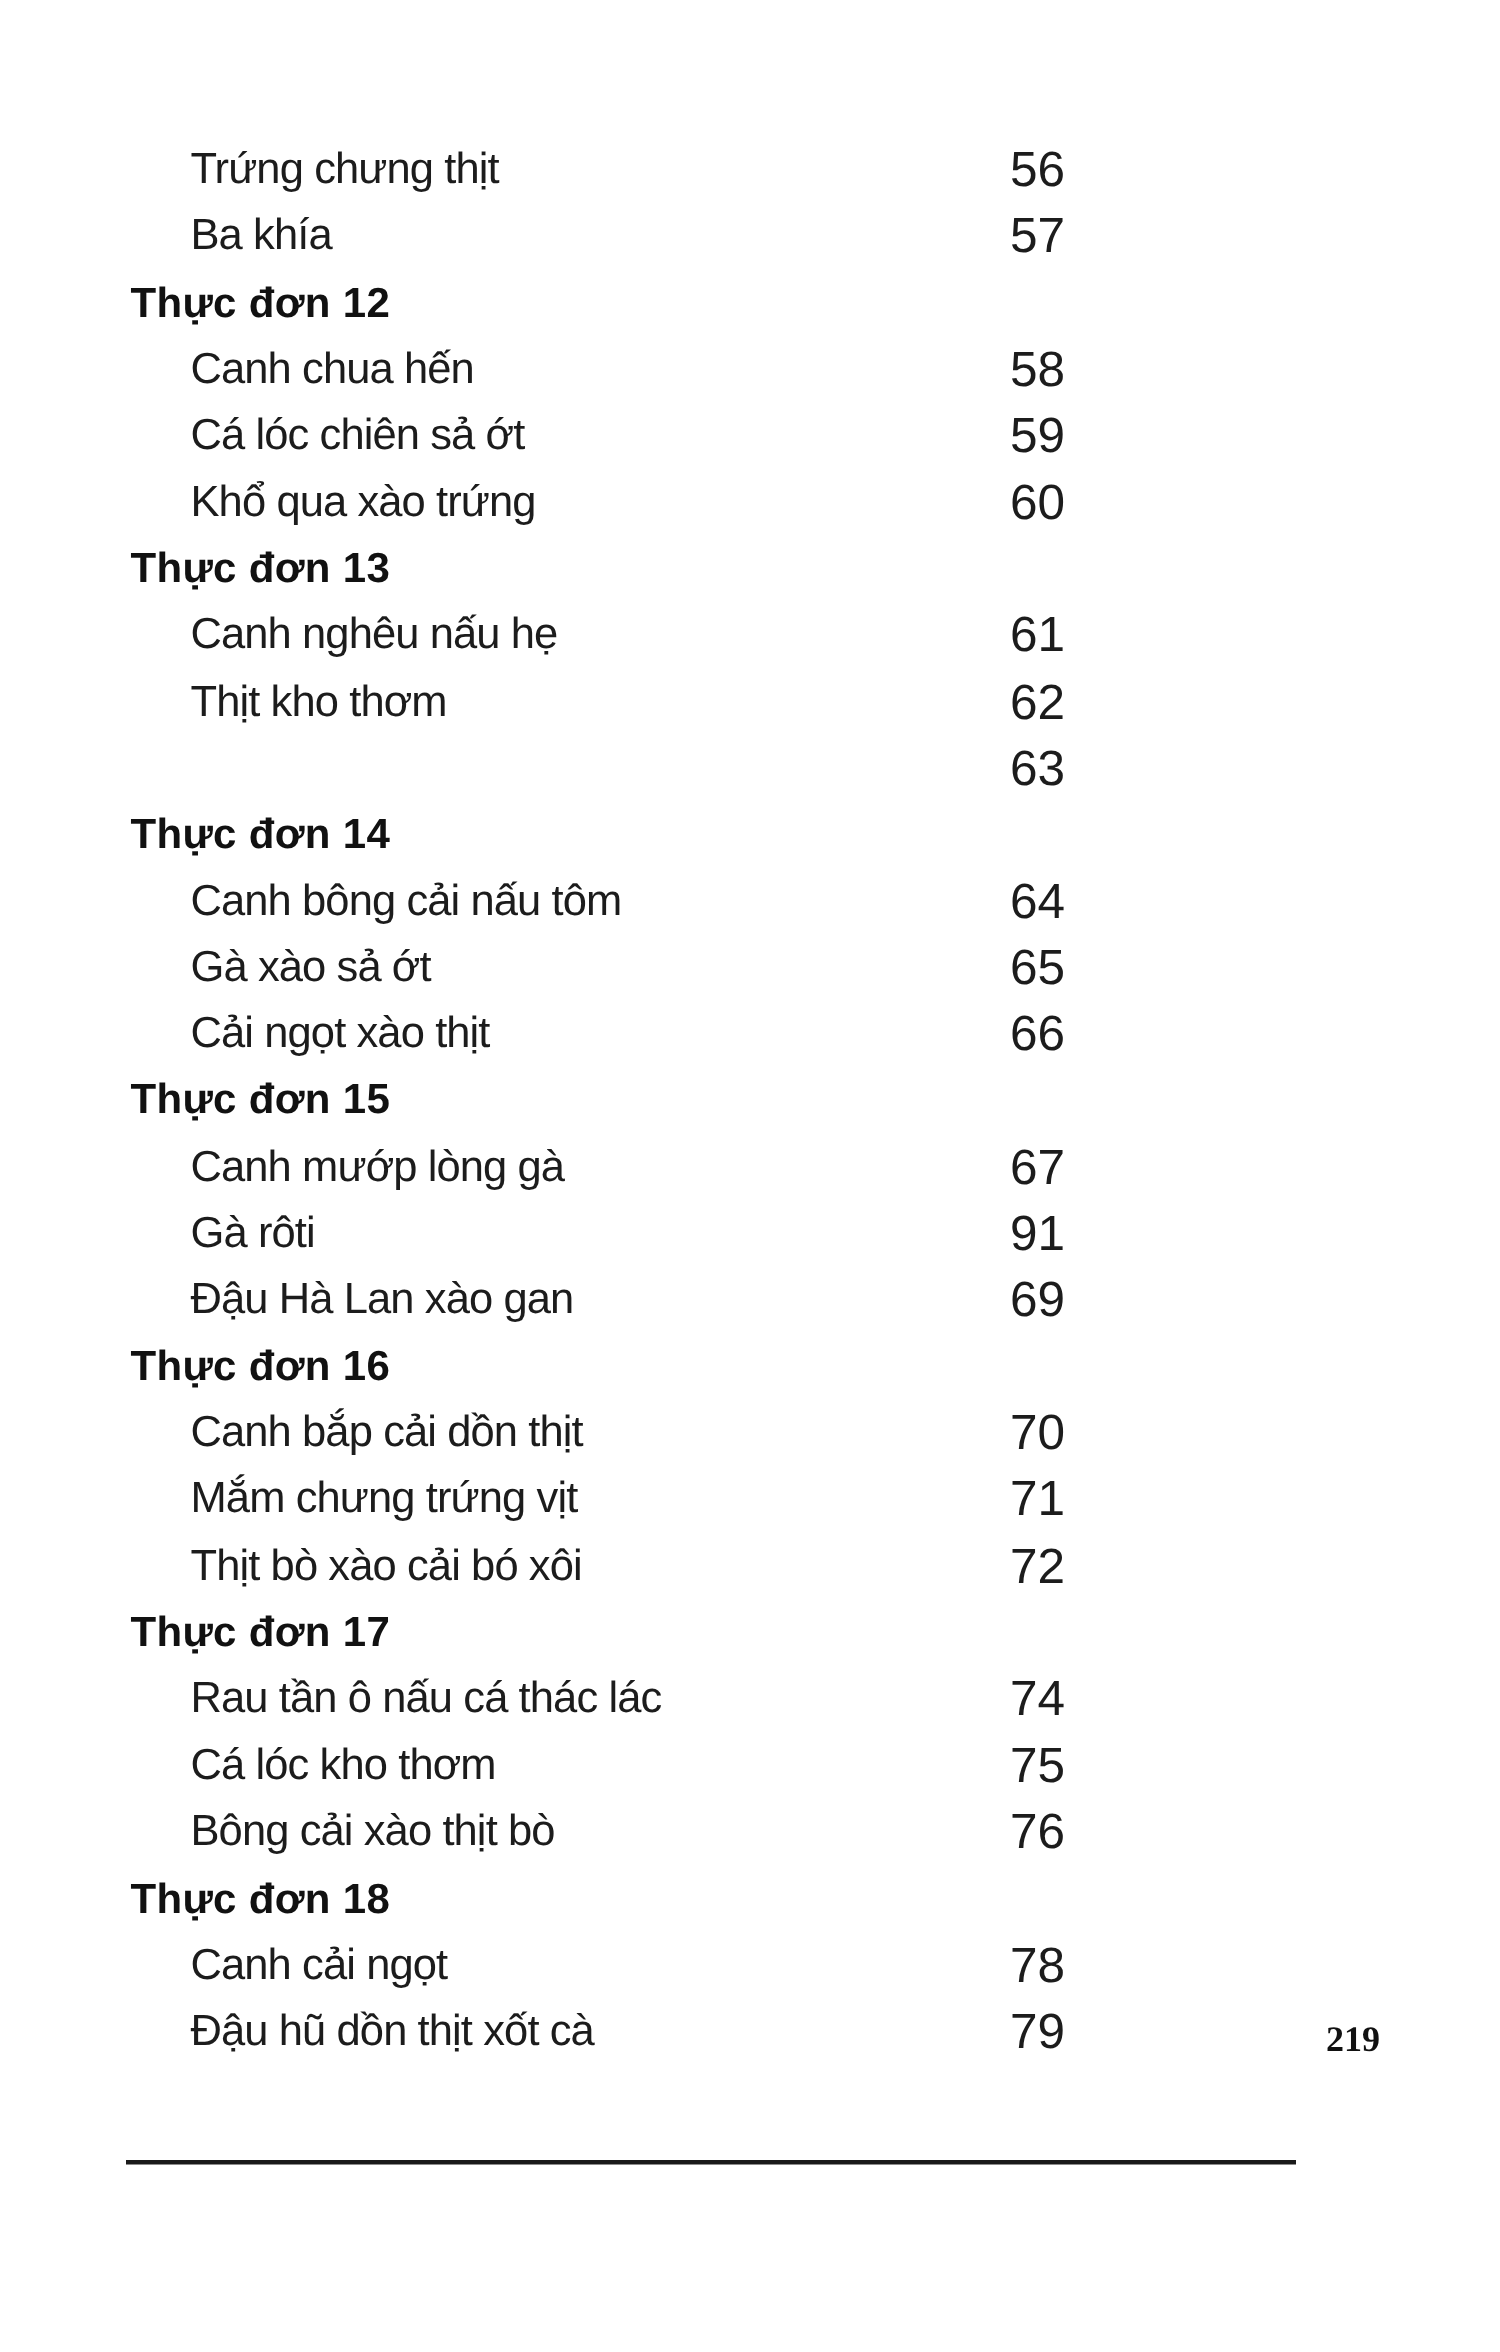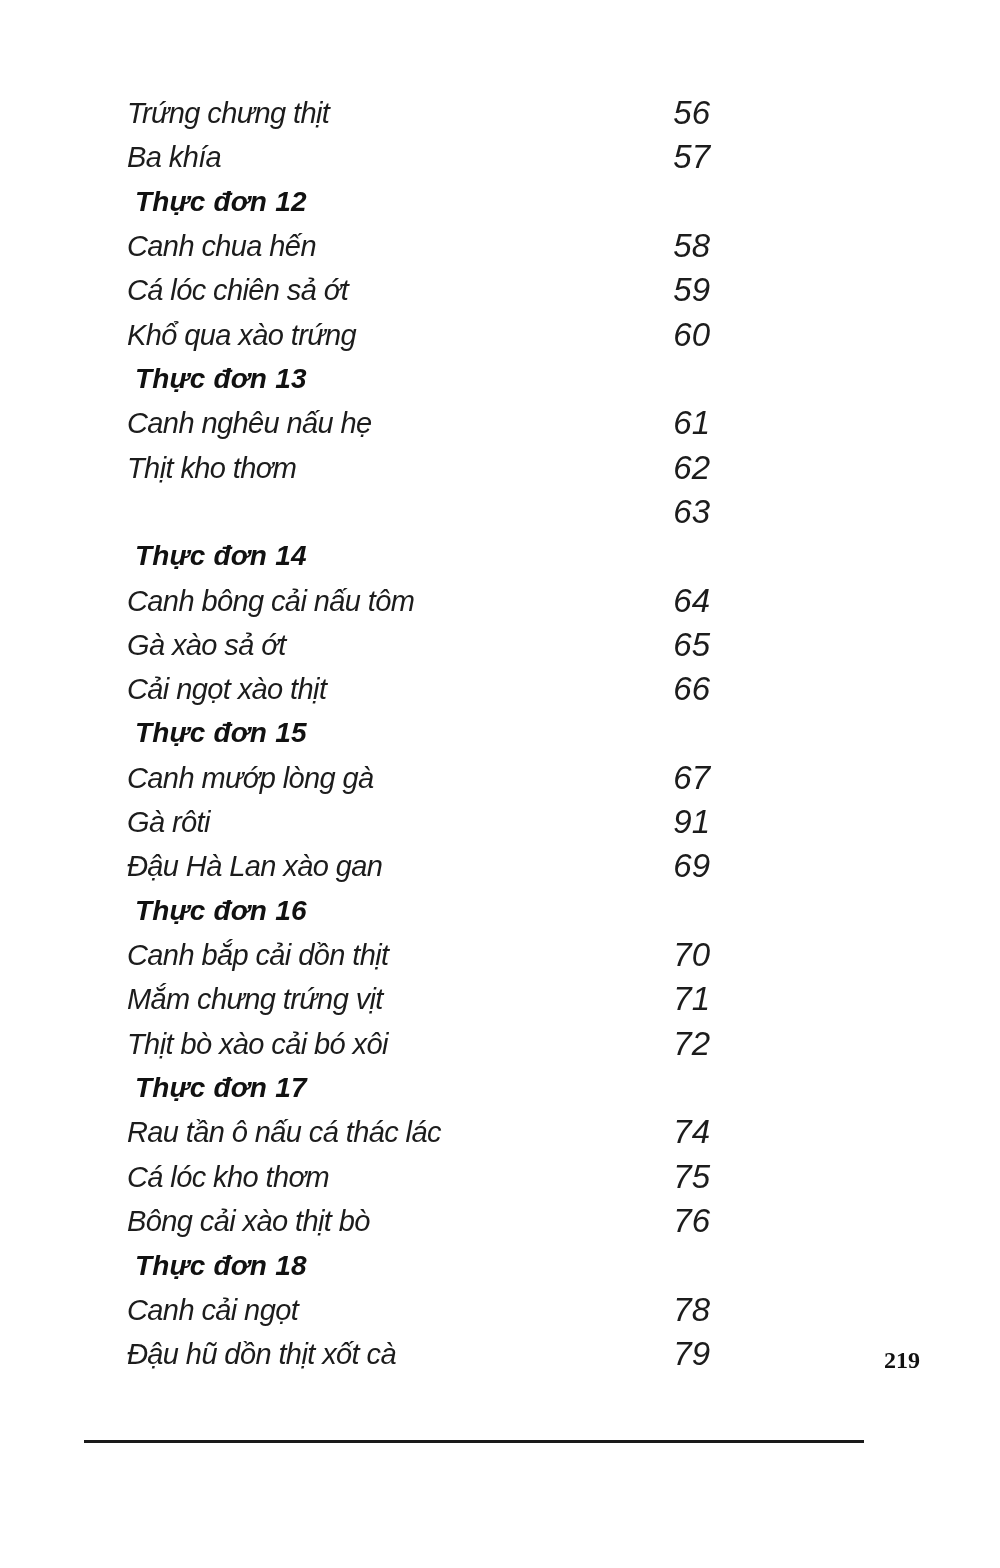--- a/index.html
+++ b/index.html
@@ -1,19 +1,19 @@
 <!DOCTYPE html>
 <html><head>
   <meta charset="utf-8">
   <style>
     html, body { margin: 0; padding: 0; background: #ffffff; }
     body { width: 1000px; height: 1568px; position: relative; overflow: hidden; color: #1a1a1a; }
     .toc { position: absolute; left: 0; top: 0; width: 1000px; }
-    .row { position: absolute; left: 0; width: 792px; height: 44px; font-style: italic; }
-    .heading { position: absolute; left: 87px; font-family: "Liberation Sans", sans-serif; font-weight: bold; font-size: 28px; line-height: 44px; letter-spacing: 0.2px; color: #111; margin-left: 48px; }
+    .row { position: absolute; left: 0; width: 792px; height: 44px; }
+    .heading { position: absolute; left: 87px; font-family: "Liberation Sans", sans-serif; font-weight: bold; font-size: 28px; line-height: 44px; letter-spacing: 0.2px; color: #111; }
     .item { position: absolute; left: 127px; font-family: "Liberation Sans", sans-serif; font-size: 29px; line-height: 44px; letter-spacing: -0.6px; color: #1c1c1c; }
     .page { position: absolute; right: 82px; font-family: "Liberation Sans", sans-serif; font-size: 33px; line-height: 44px; color: #1c1c1c; text-align: right; }
     .footer-rule { position: absolute; left: 84px; top: 1440px; width: 780px; height: 3px; background: #1a1a1a; }
     .footer-page { position: absolute; right: 80px; top: 1340px; font-family: "Liberation Serif", serif; font-weight: bold; font-size: 24px; line-height: 40px; color: #111; }
   </style>
 </head>
 <body>
 
 <div class="toc">
   <div class="row" style="top:91px">

